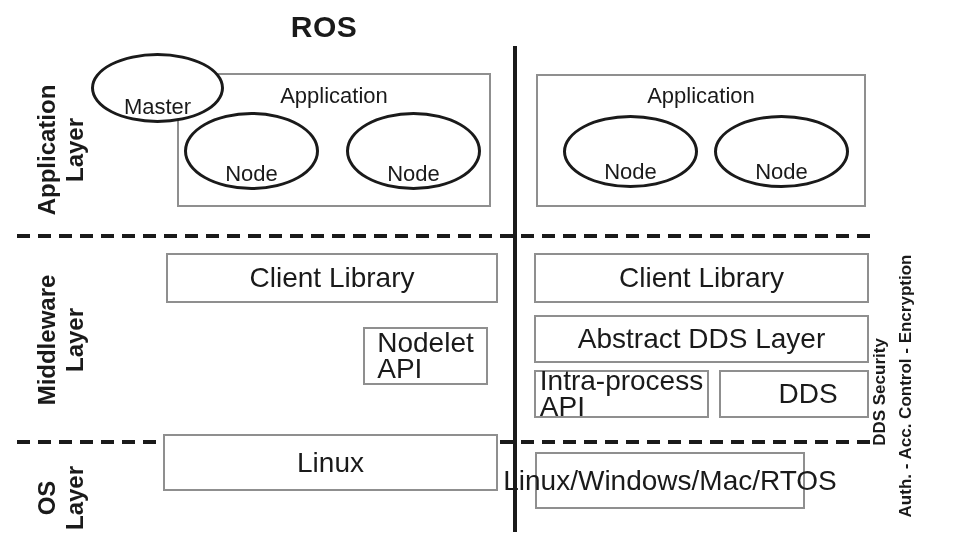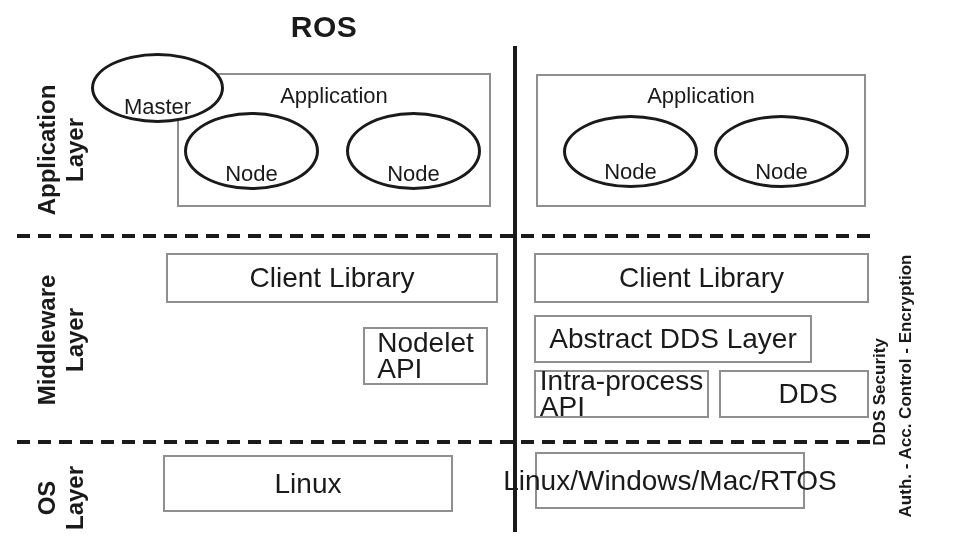--- a/index.html
+++ b/index.html
@@ -113,33 +113,33 @@
     <span>Node</span>
   </div>
   <div class="abs ellipse" style="left:335px; top:112px; width:135px; height:78px;">
     <span>Node</span>
   </div>
 
   <div class="abs box" style="left:155px; top:253px; width:332px; height:50px;">Client Library</div>
   <div class="abs box" style="left:352px; top:327px; width:125px; height:58px;">Nodelet
 API</div>
 
-  <div class="abs box" style="left:152px; top:455px; width:290px; height:57px;">Linux</div>
+  <div class="abs box" style="left:152px; top:434px; width:335px; height:57px;">Linux</div>
 
   <div class="abs box-outline" style="left:525px; top:74px; width:330px; height:133px;"></div>
   <div class="abs box-title" style="left:525px; top:84px; width:330px;">Application</div>
   <div class="abs ellipse" style="left:552px; top:115px; width:135px; height:73px;">
     <span>Node</span>
   </div>
   <div class="abs ellipse" style="left:703px; top:115px; width:135px; height:73px;">
     <span>Node</span>
   </div>
 
   <div class="abs box" style="left:523px; top:253px; width:335px; height:50px;">Client Library</div>
-  <div class="abs box" style="left:523px; top:315px; width:278px; height:48px;">Abstract DDS Layer</div>
+  <div class="abs box" style="left:523px; top:315px; width:335px; height:48px;">Abstract DDS Layer</div>
   <div class="abs box" style="left:523px; top:370px; width:175px; height:48px;">Intra-process
 API</div>
   <div class="abs box" style="left:708px; top:370px; width:150px; height:48px;padding-left:28px;">DDS</div>
 
   <div class="abs box" style="left:524px; top:452px; width:270px; height:57px;">Linux/Windows/Mac/RTOS</div>
 
   <div class="abs side-label" style="left:804px; top:382px; width:130px; height:20px;">DDS Security</div>
   <div class="abs side-label" style="left:730px; top:376px; width:330px; height:20px;">Auth. - Acc. Control - Encryption</div>
 
 </div>

